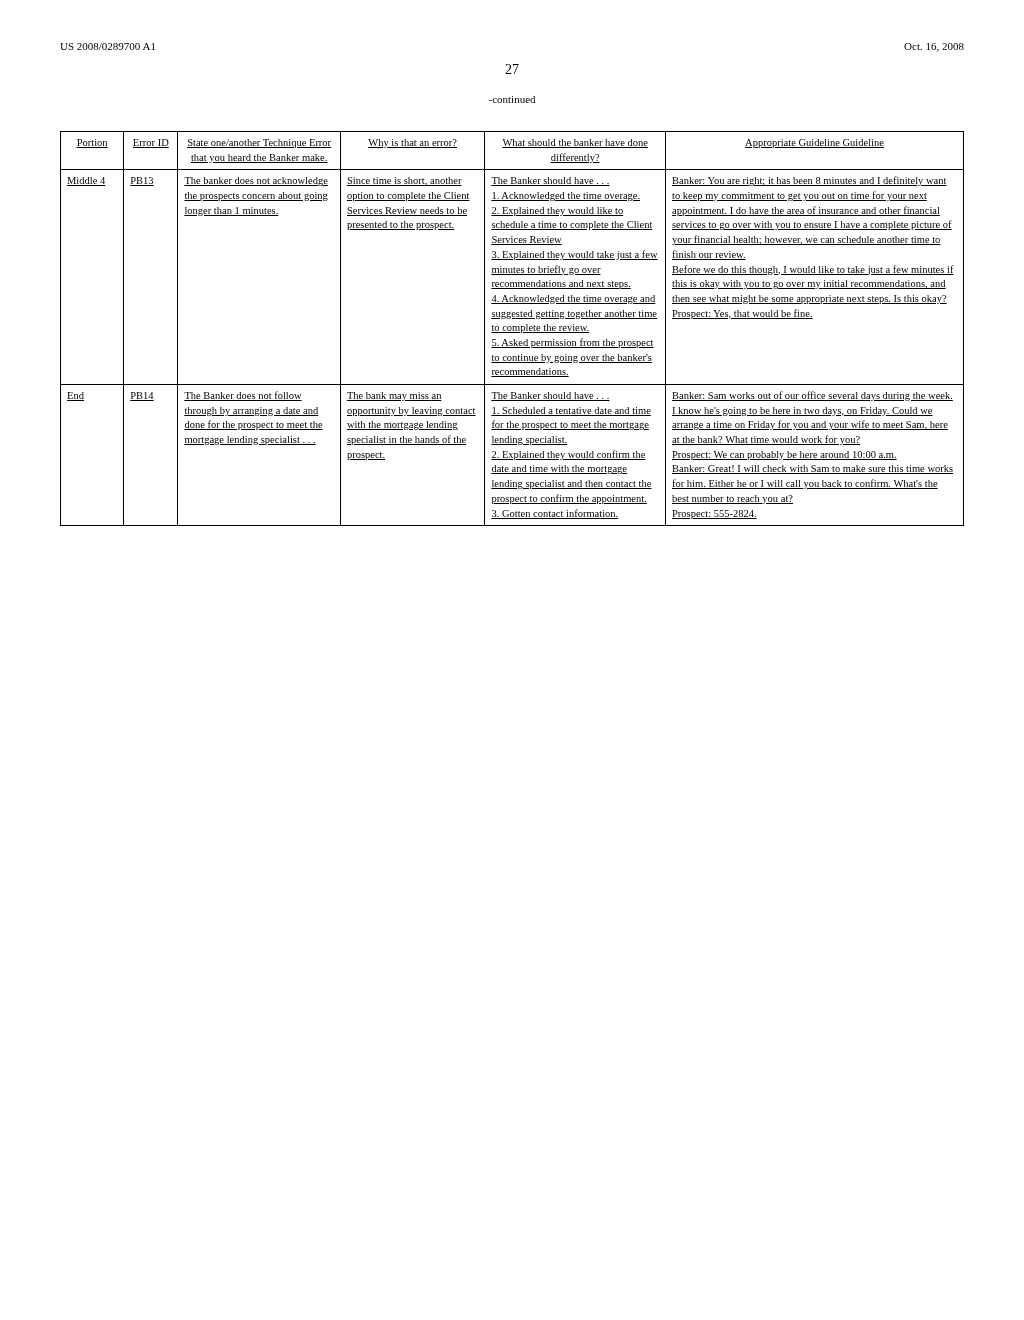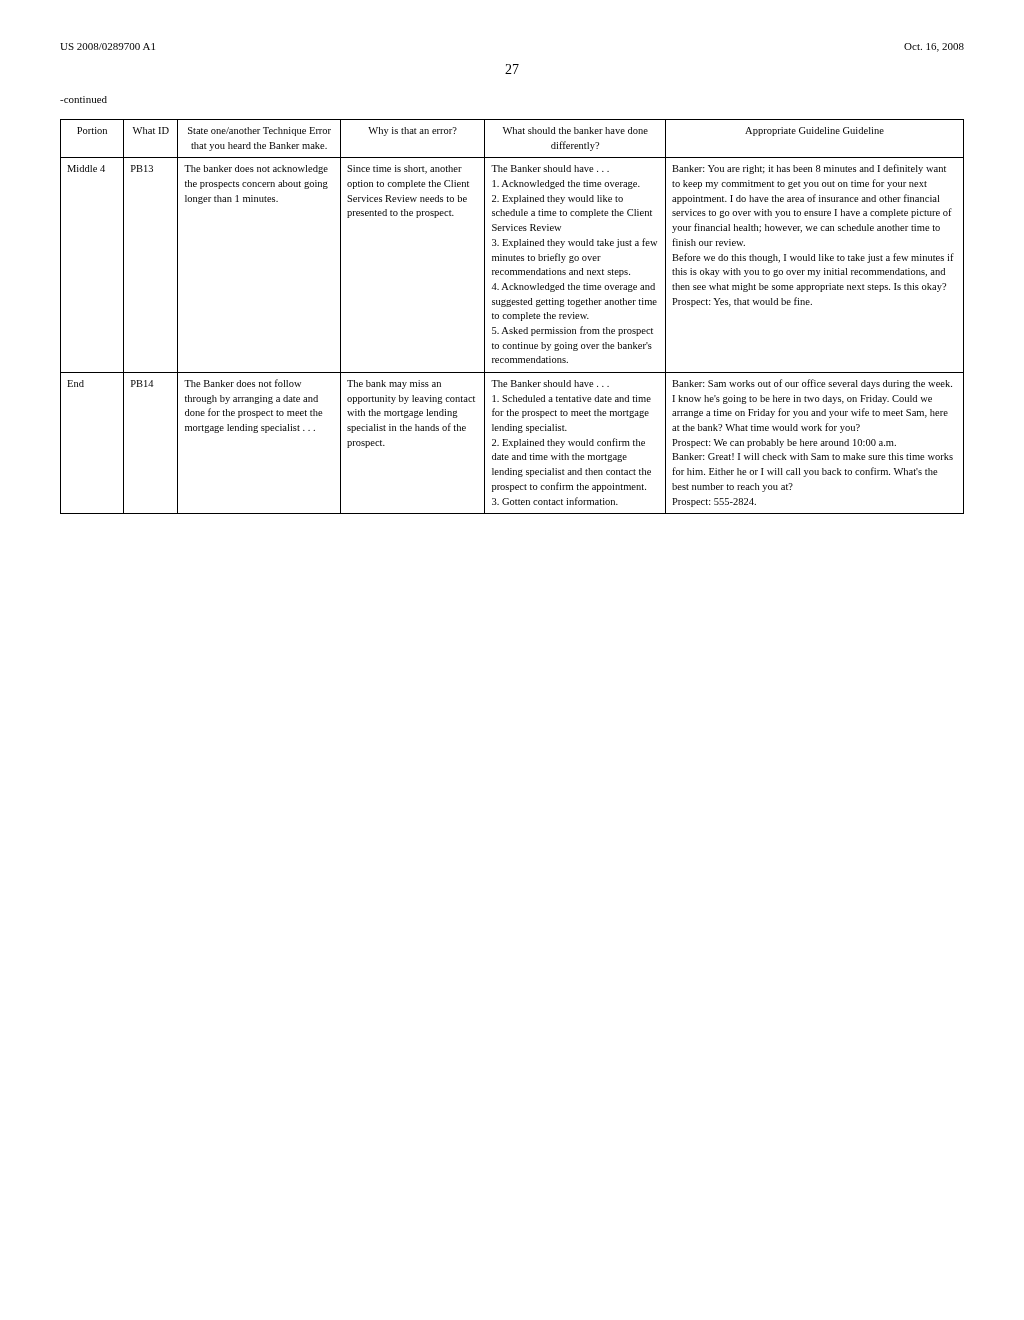--- a/index.html
+++ b/index.html
@@ -29,23 +29,23 @@
     .page-header-right {
       font-size: 11px;
       text-align: left;
     }
     .page-number {
       text-align: center;
       font-size: 14px;
       margin-bottom: 15px;
     }
     .continued-label {
-      text-align: left;
+      text-align: center;
       font-size: 11px;
-      margin-bottom: 14px;
+      margin-bottom: 26px;
     }
     table {
       width: 100%;
       border-collapse: collapse;
       font-size: 10.5px;
     }
     table th, table td {
       border: 1px solid #000;
       padding: 4px 6px;
       vertical-align: top;
@@ -56,40 +56,41 @@
       font-size: 10.5px;
     }
     .col-portion { width: 7%; }
     .col-error-id { width: 6%; }
     .col-technique { width: 18%; }
     .col-why { width: 16%; }
     .col-differently { width: 20%; }
     .col-guideline { width: 33%; }
     td, th {
       font-size: 10.5px;
+      text-decoration: underline;
     }
   </style>
 </head>
 <body>
 
 <div class="page-header">
   <div class="page-header-left">US 2008/0289700 A1</div>
   <div class="page-header-center"></div>
   <div class="page-header-right">Oct. 16, 2008</div>
 </div>
 
 <div class="page-number">27</div>
 
 <div class="continued-label">-continued</div>
 
 <table>
   <thead>
     <tr>
       <th class="col-portion">Portion</th>
-      <th class="col-error-id">What ID</th>
+      <th class="col-error-id">Error ID</th>
       <th class="col-technique">State one/another Technique Error that you heard the Banker make.</th>
       <th class="col-why">Why is that an error?</th>
       <th class="col-differently">What should the banker have done differently?</th>
       <th class="col-guideline">Appropriate Guideline Guideline</th>
     </tr>
   </thead>
   <tbody id="table-body">
   <tr>
         <td>Middle 4</td>
         <td>PB13</td>

